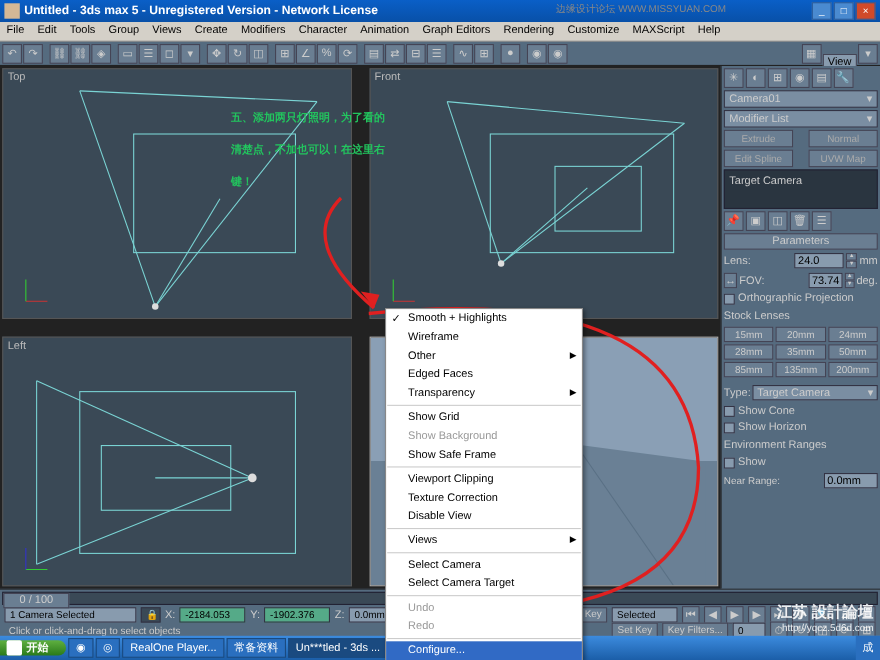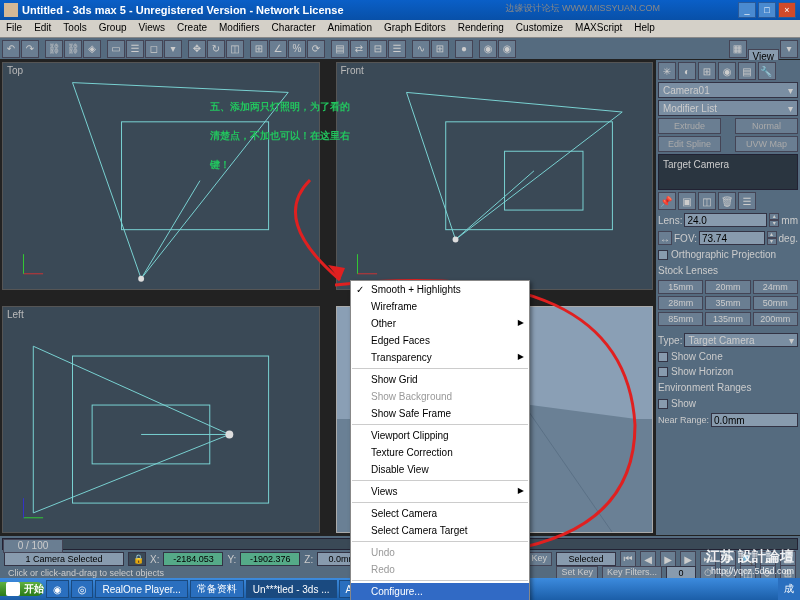--- a/index.html
+++ b/index.html
@@ -31,41 +31,41 @@
 
 .right-panel { width: 145px; background: #556b7f; border-left: 1px solid #222; display: flex; flex-direction: column; padding: 2px; gap: 2px; color: #ccc; }
 .rp-tabs { display: flex; gap: 2px; }
 .rp-tab { width: 18px; height: 18px; background: #6a7e92; border: 1px solid #445; display: flex; align-items: center; justify-content: center; }
 .rp-combo { height: 16px; background: #7a8ea2; border: 1px solid #334; padding: 0 4px; display: flex; align-items: center; justify-content: space-between; }
 .rp-btns { display: flex; gap: 14px; }
 .rp-btn { flex: 1; height: 16px; background: #6a7e92; border: 1px solid #445; color: #aaa; display: flex; align-items: center; justify-content: center; font-size: 9px; }
 .rp-darkbox { background: #2a3540; border: 1px solid #223; padding: 4px; color: #ccc; flex:0 0 36px; }
 .rp-header { background: #6a7e92; text-align: center; padding: 1px; border: 1px solid #445; }
 .rp-row { display: flex; align-items: center; gap: 2px; padding: 1px 0; }
-.rp-spinner { flex: 1; height: 14px; background: #889bae; border: 1px solid #334; color: #000; padding: 0 2px; display: flex; align-items: center; }
+.rp-spinner { flex: 1; height: 14px; background: #889bae; border: 1px solid #334; color: #000; padding: 0 2px; display: flex; align-items: center; margin-left: 38px; }
 .rp-spin-btns { width: 10px; display: flex; flex-direction: column; }
 .rp-spin-b { height: 7px; background: #6a7e92; border: 1px solid #445; font-size: 6px; line-height: 4px; text-align: center; }
 .lens-grid { display: grid; grid-template-columns: repeat(3, 1fr); gap: 2px; }
 .lens-btn { height: 14px; background: #6a7e92; border: 1px solid #445; display: flex; align-items: center; justify-content: center; font-size: 9px; }
 .rp-check { display: flex; align-items: center; gap: 3px; padding: 1px 0; }
 .rp-check .cb { width: 10px; height: 10px; background: #889bae; border: 1px solid #334; }
 .type-combo { flex: 1; height: 14px; background: #7a8ea2; border: 1px solid #334; padding: 0 3px; display: flex; align-items: center; justify-content: space-between; font-size: 9px; }
 
 .bottom { height: 45px; background: #556b7f; border-top: 1px solid #222; display: flex; flex-direction: column; }
 .timeline { height: 16px; background: #3a4956; border: 1px solid #223; margin: 2px; position: relative; }
 .timeline .slider { position: absolute; left: 0; top: 0; height: 14px; width: 60px; background: #6a7e92; border: 1px solid #445; color: #ccc; text-align: center; line-height: 12px; }
 .status-row { display: flex; align-items: center; gap: 4px; padding: 0 4px; height: 14px; }
-.status-box { background: #889bae; border: 1px solid #334; padding: 0 4px; color: #000; height: 14px; line-height: 12px; font-size: 9px; text-align: center; }
+.status-box { background: #889bae; border: 1px solid #334; padding: 0 4px; color: #000; height: 14px; line-height: 12px; font-size: 9px; }
 .status-row .dark { background: #3a4956; color: #ccc; }
 .prompt { color: #ccc; padding: 0 4px; font-size: 9px; }
 .key-btn { background: #6a7e92; border: 1px solid #445; padding: 0 4px; height: 14px; color: #ccc; font-size: 9px; }
 .nav-btn { width: 16px; height: 16px; background: #6a7e92; border: 1px solid #445; color: #ccc; display: flex; align-items: center; justify-content: center; }
 
 .taskbar { position: absolute; bottom: 0; left: 0; right: 0; height: 22px; background: linear-gradient(to bottom, #3c8bde, #1b5ea8); display: flex; align-items: center; }
-.start { height: 14px; background: linear-gradient(to bottom, #5fb040, #2a7a1a); color: #fff; font-weight: bold; padding: 0 0 0 6px; display: flex; align-items: center; border-radius: 0 8px 8px 0; font-size: 11px; }
+.start { height: 14px; background: linear-gradient(to bottom, #5fb040, #2a7a1a); color: #fff; font-weight: bold; padding: 0 16px 0 6px; display: flex; align-items: center; border-radius: 0 8px 8px 0; font-size: 11px; }
 .start .win-icon { width: 14px; height: 14px; margin-right: 4px; background: #fff; border-radius: 2px; }
 .task-item { height: 18px; background: #2a6fbf; border: 1px solid #1a4a80; color: #fff; padding: 0 6px; margin-left: 2px; display: flex; align-items: center; font-size: 10px; max-width: 110px; overflow: hidden; white-space: nowrap; }
 .task-item.active { background: #1a4a80; }
 .tray { margin-left: auto; background: #2a6fbf; height: 22px; padding: 0 6px; display: flex; align-items: center; color: #fff; }
 
 .annotation { position: absolute; color: #22c55e; font-size: 18px; font-weight: bold; pointer-events: none; z-index: 50; line-height: 1.6; }
 
 .ctx-menu { position: absolute; background: #fff; border: 1px solid #888; box-shadow: 2px 2px 4px rgba(0,0,0,0.4); z-index: 60; width: 180px; font-size: 11px; }
 .ctx-item { padding: 3px 18px 3px 20px; color: #000; position: relative; cursor: default; }
 .ctx-item.hl { background: #316ac5; color: #fff; }
@@ -230,20 +230,21 @@
       <div class="rp-btn">UVW Map</div>
     </div>
     <div class="rp-darkbox"><span>Target Camera</span></div>
     <div class="rp-tabs">
       <div class="rp-tab">📌</div>
       <div class="rp-tab">▣</div>
       <div class="rp-tab">◫</div>
       <div class="rp-tab">🗑</div>
       <div class="rp-tab">☰</div>
     </div>
+    <div class="rp-header">Parameters</div>
     <div class="rp-row">
       <span>Lens:</span>
       <div class="rp-spinner">24.0</div>
       <div class="rp-spin-btns">
           <div class="rp-spin-b">▴</div>
           <div class="rp-spin-b">▾</div>
         </div>
       <span>mm</span>
     </div>
     <div class="rp-row">

